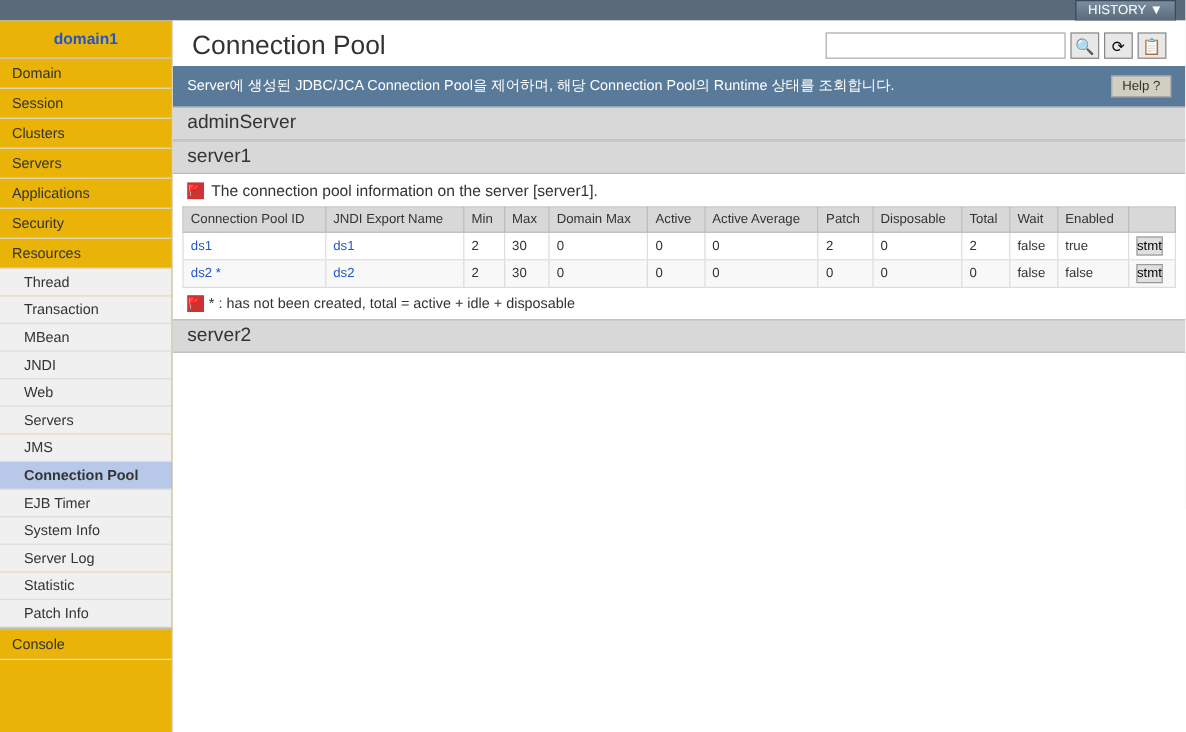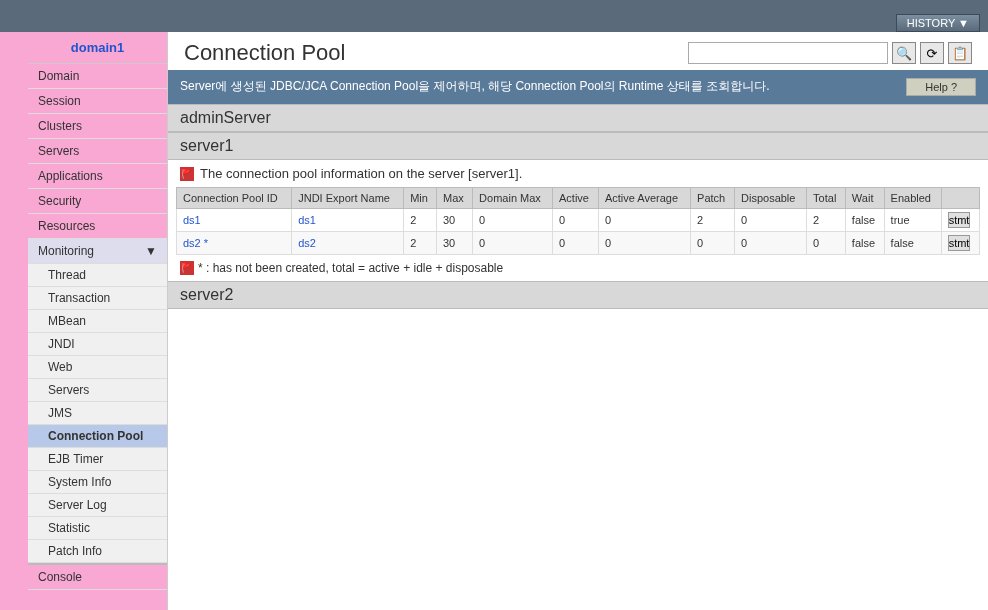--- a/index.html
+++ b/index.html
@@ -2,23 +2,23 @@
 <html><head>
   <meta charset="utf-8">
   <style>
     * { box-sizing: border-box; margin: 0; padding: 0; }
     body { font-family: Arial, sans-serif; font-size: 12px; background: #f0f0f0; display: flex; flex-direction: column; height: 610px; overflow: hidden; }
 
     
     #top-bar {
       display: flex;
       justify-content: flex-end;
-      align-items: flex-end;
+      align-items: center;
       background: #5a6a7a;
-      height: 32px;
+      height: 17px;
       padding: 0 8px;
     }
     #history-btn {
       background: linear-gradient(to bottom, #7a8fa0, #5a6a7a);
       color: white;
       border: 1px solid #3a4a5a;
       padding: 2px 10px;
       font-size: 11px;
       cursor: pointer;
       display: flex;
@@ -28,26 +28,25 @@
 
     
     #main-layout {
       display: flex;
       flex: 1;
       overflow: hidden;
     }
 
     
     #sidebar {
-      width: 168px;
-      background: #f9a8d4;
+      width: 144px;
+      background: #eab308;
       border-right: 1px solid #ccc;
       overflow-y: auto;
       flex-shrink: 0;
-      padding-left: 28px;
     }
     .sidebar-domain {
       text-align: center;
       padding: 8px;
       font-size: 13px;
       color: #2255cc;
       font-weight: bold;
       border-bottom: 1px solid #ccc;
     }
     .sidebar-item {
@@ -128,21 +127,21 @@
       color: white;
       padding: 8px 12px;
       font-size: 12px;
       display: flex;
       justify-content: space-between;
       align-items: flex-start;
     }
     #help-btn {
       background: #d0d0c0;
       border: 1px solid #aaa;
-      padding: 2px 18px;
+      padding: 2px 8px;
       font-size: 11px;
       cursor: pointer;
       white-space: nowrap;
       color: #333;
       margin-left: 12px;
       flex-shrink: 0;
     }
 
     
     .server-header {
@@ -230,24 +229,20 @@
 
   <div id="sidebar">
     <div class="sidebar-domain">domain1</div>
     <div class="sidebar-item">Domain</div>
     <div class="sidebar-item">Session</div>
     <div class="sidebar-item">Clusters</div>
     <div class="sidebar-item">Servers</div>
     <div class="sidebar-item">Applications</div>
     <div class="sidebar-item">Security</div>
     <div class="sidebar-item">Resources</div>
-    <div class="sidebar-section expanded">
-      <span>Monitoring</span>
-      <span>▼</span>
-    </div>
     <div class="sidebar-sub">Thread</div>
     <div class="sidebar-sub">Transaction</div>
     <div class="sidebar-sub">MBean</div>
     <div class="sidebar-sub">JNDI</div>
     <div class="sidebar-sub">Web</div>
     <div class="sidebar-sub">Servers</div>
     <div class="sidebar-sub">JMS</div>
     <div class="sidebar-sub active">Connection Pool</div>
     <div class="sidebar-sub">EJB Timer</div>
     <div class="sidebar-sub">System Info</div>

